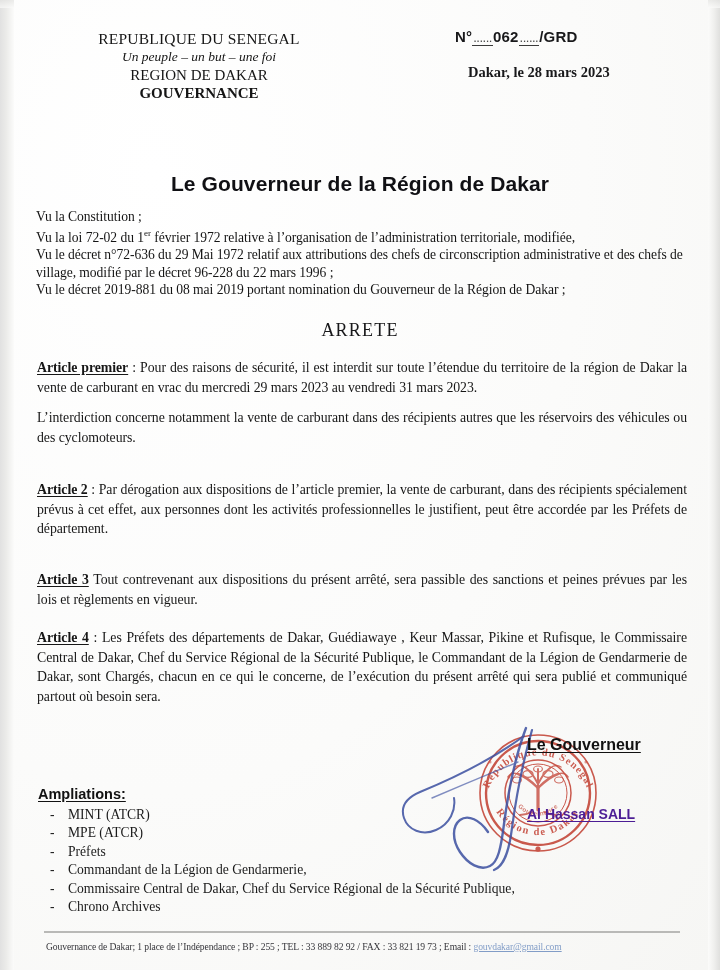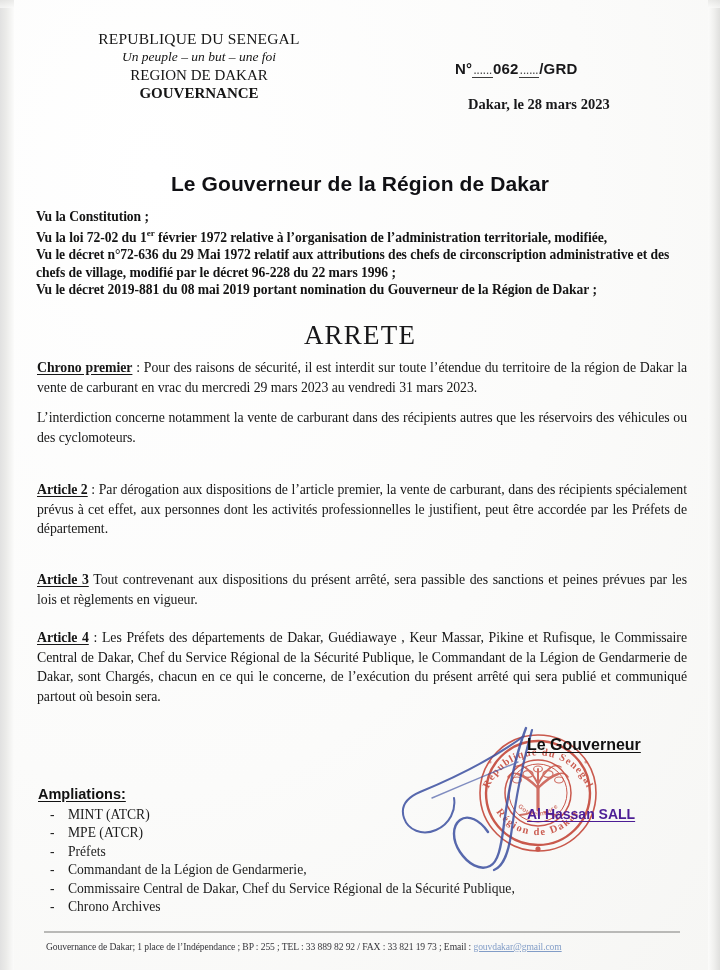--- a/index.html
+++ b/index.html
@@ -88,21 +88,20 @@
     font-size: 15px;
     margin-top: 1px;
   }
 
   .ref-block {
     position: absolute;
     left: 455px;
     top: 28px;
     width: 235px;
     color: #18181a;
-    margin-top: 32px;
   }
   .ref-number {
     font-family: "Liberation Sans", sans-serif;
     font-weight: bold;
     font-size: 15px;
     letter-spacing: .2px;
     white-space: nowrap;
   }
   .ref-dots {
     font-weight: normal;
@@ -175,33 +174,33 @@
   .vu-block {
     position: absolute;
     left: 36px;
     top: 208px;
     width: 652px;
     color: #141414;
   }
   .vu-line {
     font-size: 13.6px;
     line-height: 17.4px;
-    font-weight: bold;
+    font-weight: normal;
     letter-spacing: -.05px;
   }
   .vu-line sup { font-size: 9px; vertical-align: super; }
 
   
   .arrete {
     position: absolute;
     left: 0;
     top: 320px;
     width: 720px;
     text-align: center;
-    font-size: 27px;
+    font-size: 18px;
     color: #18181a;
     letter-spacing: 1.2px;
   }
 
   
   .body-block {
     position: absolute;
     left: 37px;
     width: 650px;
     color: #161616;
@@ -361,21 +360,21 @@
     <div class="vu-block">
       <div class="vu-line">Vu la Constitution ;</div>
       <div class="vu-line">Vu la loi 72-02 du 1<sup>er</sup> février 1972 relative à l’organisation de l’administration territoriale, modifiée,</div>
       <div class="vu-line">Vu le décret n°72-636 du 29 Mai 1972 relatif aux attributions des chefs de circonscription administrative et des chefs de village, modifié par le décret 96-228 du 22 mars 1996 ;</div>
       <div class="vu-line">Vu le décret 2019-881 du 08 mai 2019 portant nomination du Gouverneur de la Région de Dakar ;</div>
     </div>
 
     <div class="arrete">ARRETE</div>
 
     <div class="body-block" id="art1">
-      <p class="para"><span class="art-label">Chrono premier</span><span> : </span><span>Pour des raisons de sécurité, il est interdit sur toute l’étendue du territoire de la région de Dakar la vente de carburant en vrac du mercredi 29 mars 2023 au vendredi 31 mars 2023.</span></p>
+      <p class="para"><span class="art-label">Article premier</span><span> : </span><span>Pour des raisons de sécurité, il est interdit sur toute l’étendue du territoire de la région de Dakar la vente de carburant en vrac du mercredi 29 mars 2023 au vendredi 31 mars 2023.</span></p>
     </div>
 
     <div class="body-block" id="para-interdiction">
       <p class="para"><span>L’interdiction concerne notamment la vente de carburant dans des récipients autres que les réservoirs des véhicules ou des cyclomoteurs.</span></p>
     </div>
 
     <div class="body-block" id="art2">
       <p class="para"><span class="art-label">Article 2</span><span> : </span><span>Par dérogation aux dispositions de l’article premier, la vente de carburant, dans des récipients spécialement prévus à cet effet, aux personnes dont les activités professionnelles le justifient, peut être accordée par les Préfets de département.</span></p>
     </div>
 

